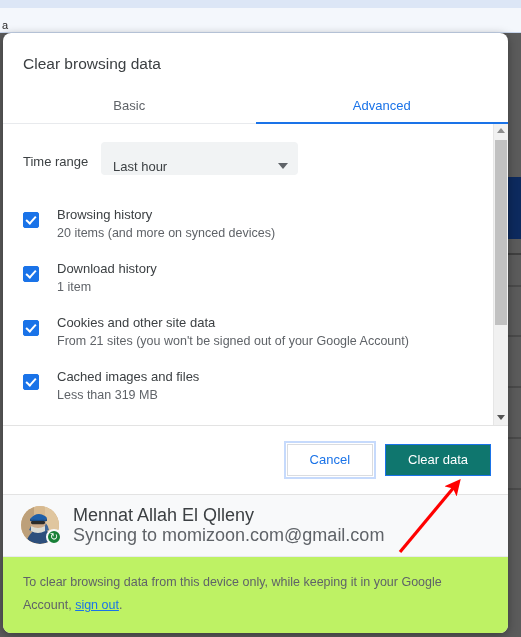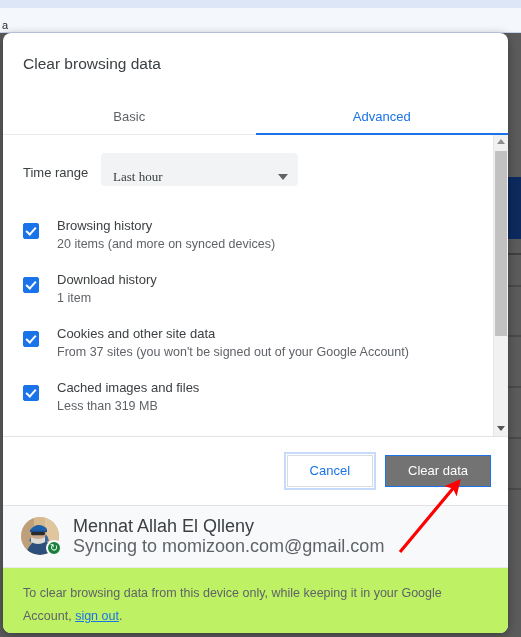--- a/index.html
+++ b/index.html
@@ -104,21 +104,21 @@
   .dlg-title {
     font-size: 15.5px;
     color: #3c4043;
     padding: 22px 20px 0 20px;
     line-height: 1.2;
   }
 
   
   .tabs {
     display: flex;
-    margin-top: 27px;
+    margin-top: 16px;
     height: 34px;
     position: relative;
   }
   .tab {
     flex: 1;
     text-align: center;
     font-size: 13px;
     color: #5f6368;
     line-height: 32px;
     cursor: pointer;
@@ -172,21 +172,20 @@
     background: #f1f3f4;
     border-radius: 4px;
     width: 197px;
     height: 33px;
     display: flex;
     align-items: center;
     padding: 16px 10px 0 12px;
     box-sizing: border-box;
     cursor: pointer;
     position: relative;
-    font-family: Liberation Serif, serif;
   }
   .select-value {
     font-size: 13px;
     color: #3c4043;
     flex: 1;
   }
   .caret {
     width: 0; height: 0;
     border-left: 5px solid transparent;
     border-right: 5px solid transparent;
@@ -302,21 +301,21 @@
   .btn-cancel {
     background: #fff;
     color: #1a73e8;
     border: 1px solid #dadce0;
     padding: 0 22px;
     margin-right: 12px;
     outline: 2px solid #c6dafc;
     outline-offset: 1px;
   }
   .btn-primary {
-    background: #737373;
+    background: #0f766e;
     color: #fff;
     border: 1px solid #1a73e8;
     padding: 0 22px;
   }
 
   
   .account-bar {
     background: #f8f9fa;
     border-top: 1px solid #e3e3e3;
     height: 62px;
@@ -446,21 +445,21 @@
           <span class="row-texts">
             <span class="row-title">Download history</span>
             <span class="row-sub">1 item</span>
           </span>
         </div>
 
         <div class="check-row">
           <span class="cbox checked"></span>
           <span class="row-texts">
             <span class="row-title">Cookies and other site data</span>
-            <span class="row-sub">From 37 sites (you won't be signed out of your Google Account)</span>
+            <span class="row-sub">From 21 sites (you won't be signed out of your Google Account)</span>
           </span>
         </div>
 
         <div class="check-row">
           <span class="cbox checked"></span>
           <span class="row-texts">
             <span class="row-title">Cached images and files</span>
             <span class="row-sub">Less than 319 MB</span>
           </span>
         </div>

